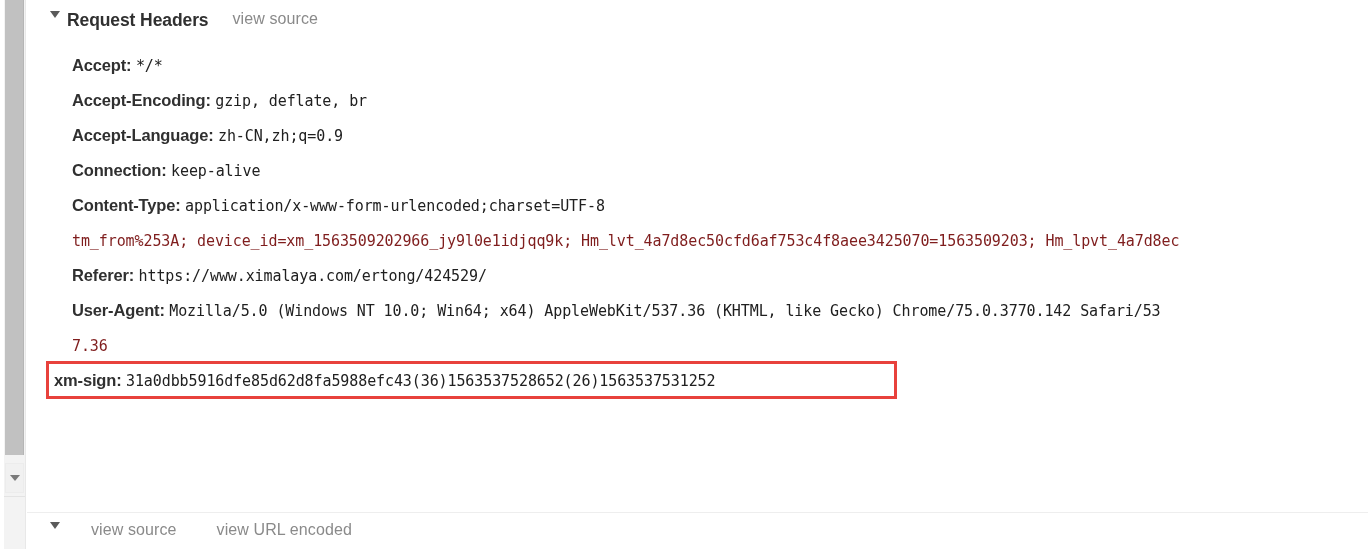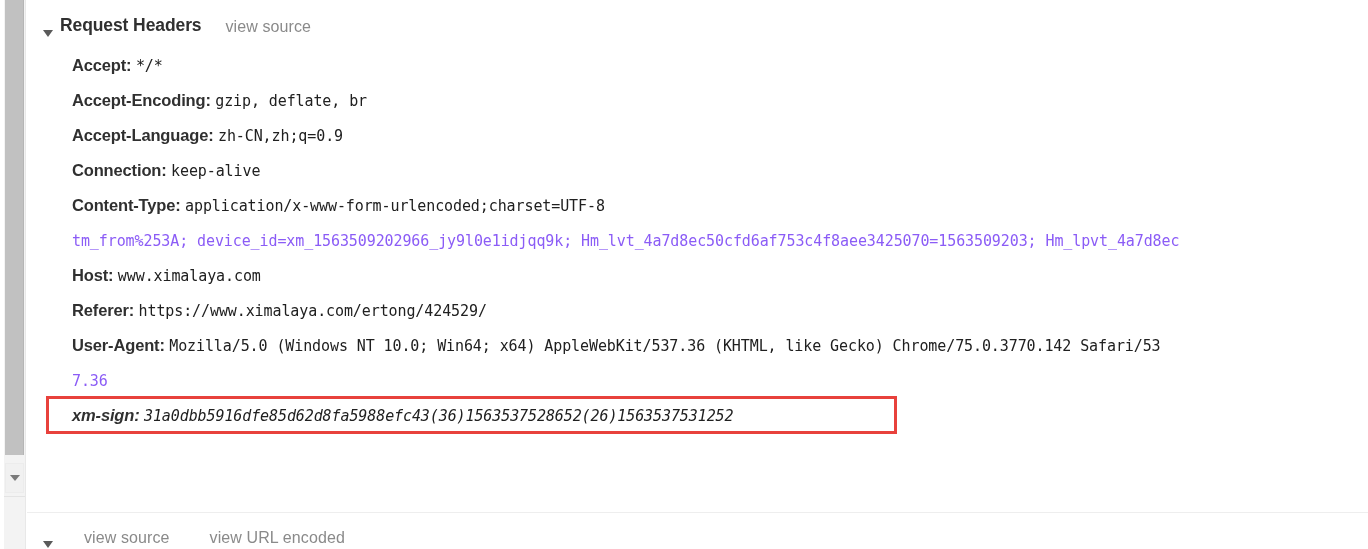--- a/index.html
+++ b/index.html
@@ -106,23 +106,23 @@
     top: 0;
     width: 1341px;
     height: 549px;
     background: #ffffff;
     overflow: hidden;
   }
 
   
   .section-header {
     position: absolute;
-    left: 4px;
+    left: 11px;
     display: flex;
-    align-items: flex-end;
+    align-items: flex-start;
     white-space: nowrap;
     height: 26px;
   }
   #section-request-headers { top: 10px; }
   #section-query-params   { top: 521px; }
 
   .disclosure-triangle {
     display: inline-block;
     width: 0;
     height: 0;
@@ -175,21 +175,21 @@
   }
   .header-value {
     font-family: "DejaVu Sans Mono", monospace;
     font-size: 15px;
     color: #202020;
     letter-spacing: -0.1px;
   }
   .header-cont {
     font-family: "DejaVu Sans Mono", monospace;
     font-size: 15px;
-    color: #8b5cf6;
+    color: #7f1d1d;
     letter-spacing: -0.1px;
     text-align: right;
   }
 
   
   .header-row.highlighted {
     padding-left: 0;
   }
   .highlight-box {
     position: absolute;
@@ -197,22 +197,21 @@
     top: -2px;
     width: 851px;
     height: 38px;
     border: 3px solid #e8413c;
     box-sizing: border-box;
     background: transparent;
     pointer-events: none;
   }
   .header-row.highlighted .row-inner {
     position: relative;
-    padding-left: 45px;
-    font-style: italic;
+    padding-left: 27px;
   }
 
   
   .bottom-separator {
     position: absolute;
     left: 0;
     top: 512px;
     width: 1341px;
     height: 1px;
     background: #eeeeee;
@@ -267,24 +266,20 @@
         <span class="header-name">Content-Type: </span>
         <span class="header-value">application/x-www-form-urlencoded;charset=UTF-8</span>
       </div>
 
 
       <div class="header-row">
         <span class="header-cont">tm_from%253A; device_id=xm_1563509202966_jy9l0e1idjqq9k; Hm_lvt_4a7d8ec50cfd6af753c4f8aee3425070=1563509203; Hm_lpvt_4a7d8ec</span>
       </div>
 
 
-      <div class="header-row">
-        <span class="header-name">Host: </span>
-        <span class="header-value">www.ximalaya.com</span>
-      </div>
 
       <div class="header-row">
         <span class="header-name">Referer: </span>
         <span class="header-value">https://www.ximalaya.com/ertong/424529/</span>
       </div>
 
       <div class="header-row">
         <span class="header-name">User-Agent: </span>
         <span class="header-value">Mozilla/5.0 (Windows NT 10.0; Win64; x64) AppleWebKit/537.36 (KHTML, like Gecko) Chrome/75.0.3770.142 Safari/53</span>
       </div>

